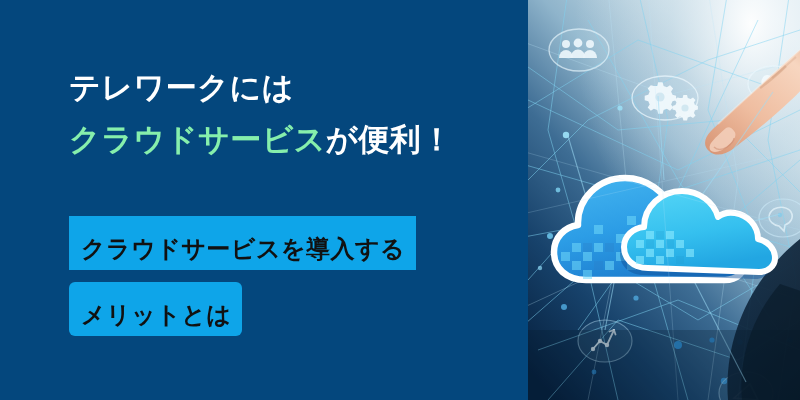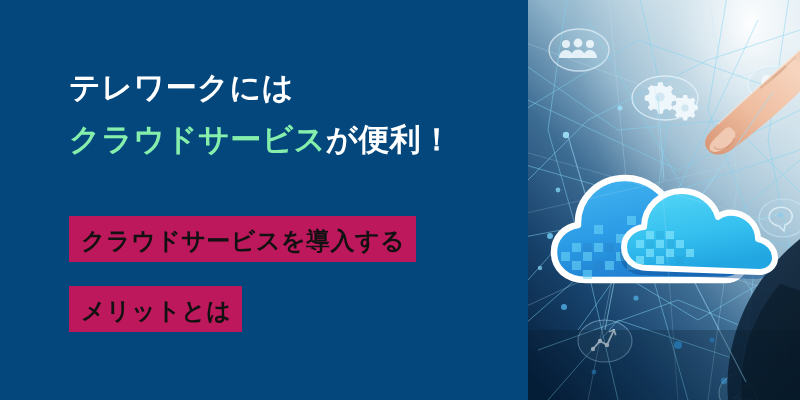--- a/index.html
+++ b/index.html
@@ -49,32 +49,33 @@
     color: #86efac;
   }
 
   .subtitle {
     position: absolute;
     left: 69px;
     top: 216px;
   }
   .sub-line {
     display: block;
-    background: #be185d;
+    background: #0ea5e9;
     color: #111111;
     font-size: 24px;
     font-weight: bold;
     line-height: 42px;
     letter-spacing: 0.5px;
     white-space: nowrap;
-    padding: 4px 11px 0 12px;
+    padding: 12px 11px 0 12px;
     width: max-content;
   }
   .sub-line + .sub-line {
-    margin-top: 24px;
+    margin-top: 12px;
+    border-radius: 6px;
   }
 
   
   .photo {
     position: absolute;
     left: 528px;
     top: 0;
     width: 272px;
     height: 400px;
     overflow: hidden;

